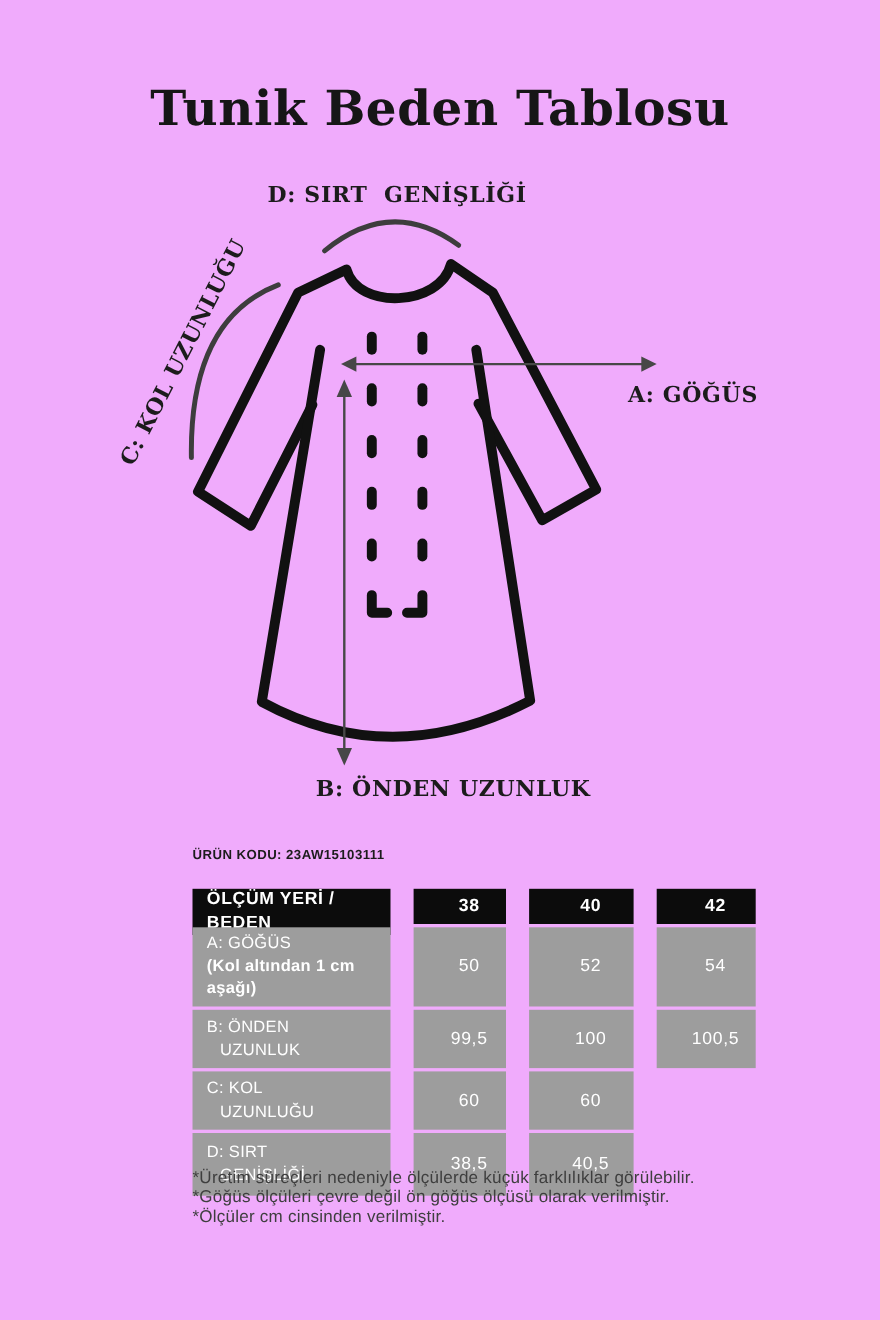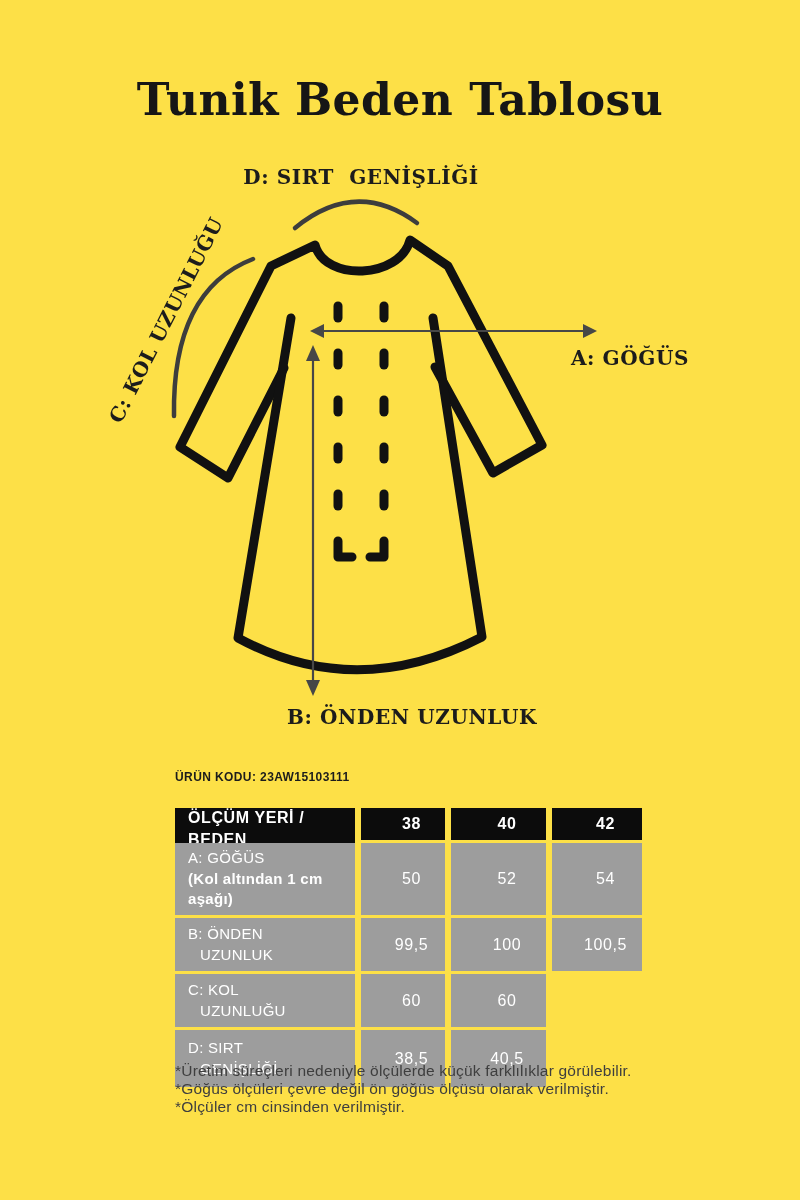--- a/index.html
+++ b/index.html
@@ -1,20 +1,20 @@
 <!DOCTYPE html>
 <html lang="tr"><head>
 <meta charset="utf-8">
 <title>Tunik Beden Tablosu</title>
 <style>
   html,body{margin:0;padding:0;background:#ffffff;}
   .page{
     position:relative;
     width:800px;height:1200px;
-    background:#fde047;
+    background:#f0abfc;
     overflow:hidden;
     font-family:"Liberation Sans", sans-serif;
     color:#1a1a1a;
   }
   
   .title{
     position:absolute;left:0;top:74px;width:800px;
     text-align:center;
     font-family:"DejaVu Serif", serif;
     font-weight:700;
@@ -45,21 +45,21 @@
   
   .product-code{
     position:absolute;left:175px;top:770px;
     font-size:12px;font-weight:700;letter-spacing:.4px;color:#1c1c1c;
   }
   
   .size-table{position:absolute;left:175px;top:808px;width:458px;}
   .t-row{
     display:grid;
     grid-template-columns:180px 84px 95px 90px;
-    column-gap:6px;
+    column-gap:21px;
     margin-bottom:3px;
   }
   .t-row.header .cell{background:#0c0c0c;color:#ffffff;}
   .t-row .cell{background:#9d9d9d;color:#ffffff;}
   .cell{display:flex;align-items:center;}
   .cell.label{
     flex-direction:column;align-items:flex-start;justify-content:center;
     padding:5px 8px 5px 13px;
     font-size:15px;line-height:1.38;letter-spacing:.3px;
   }

